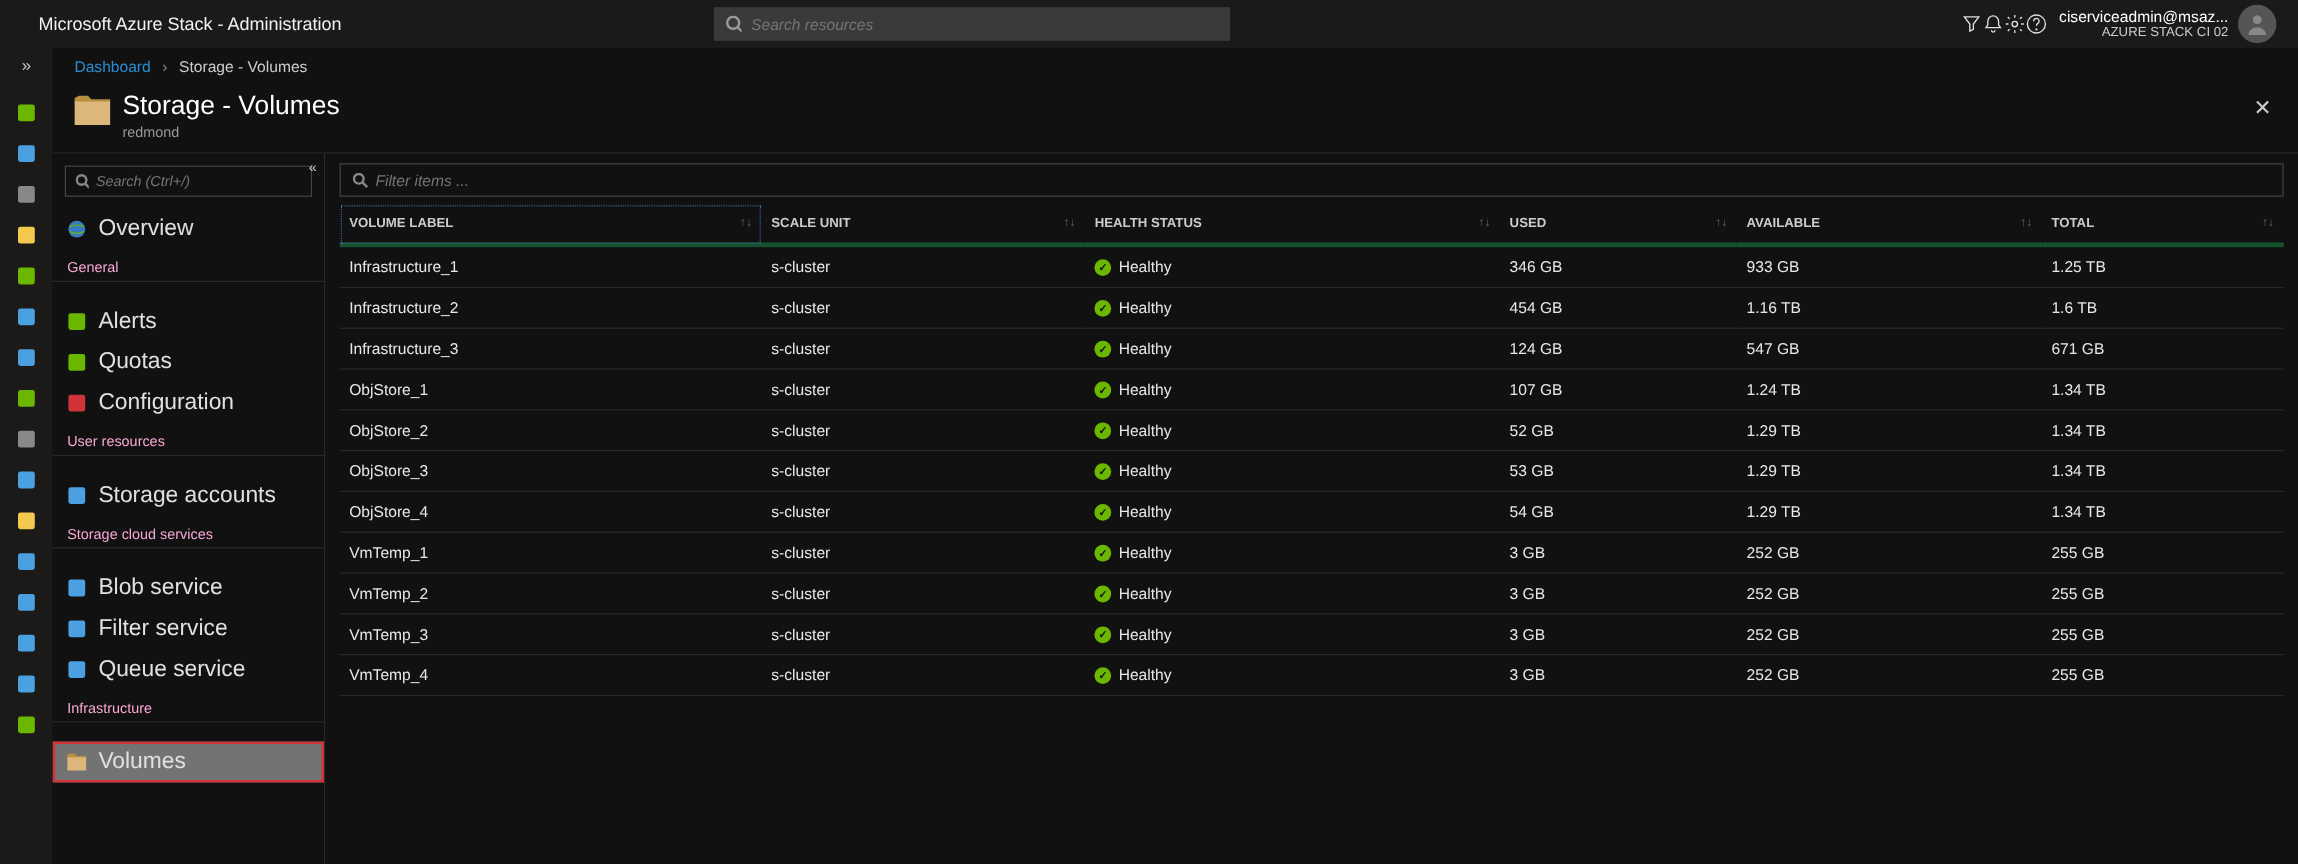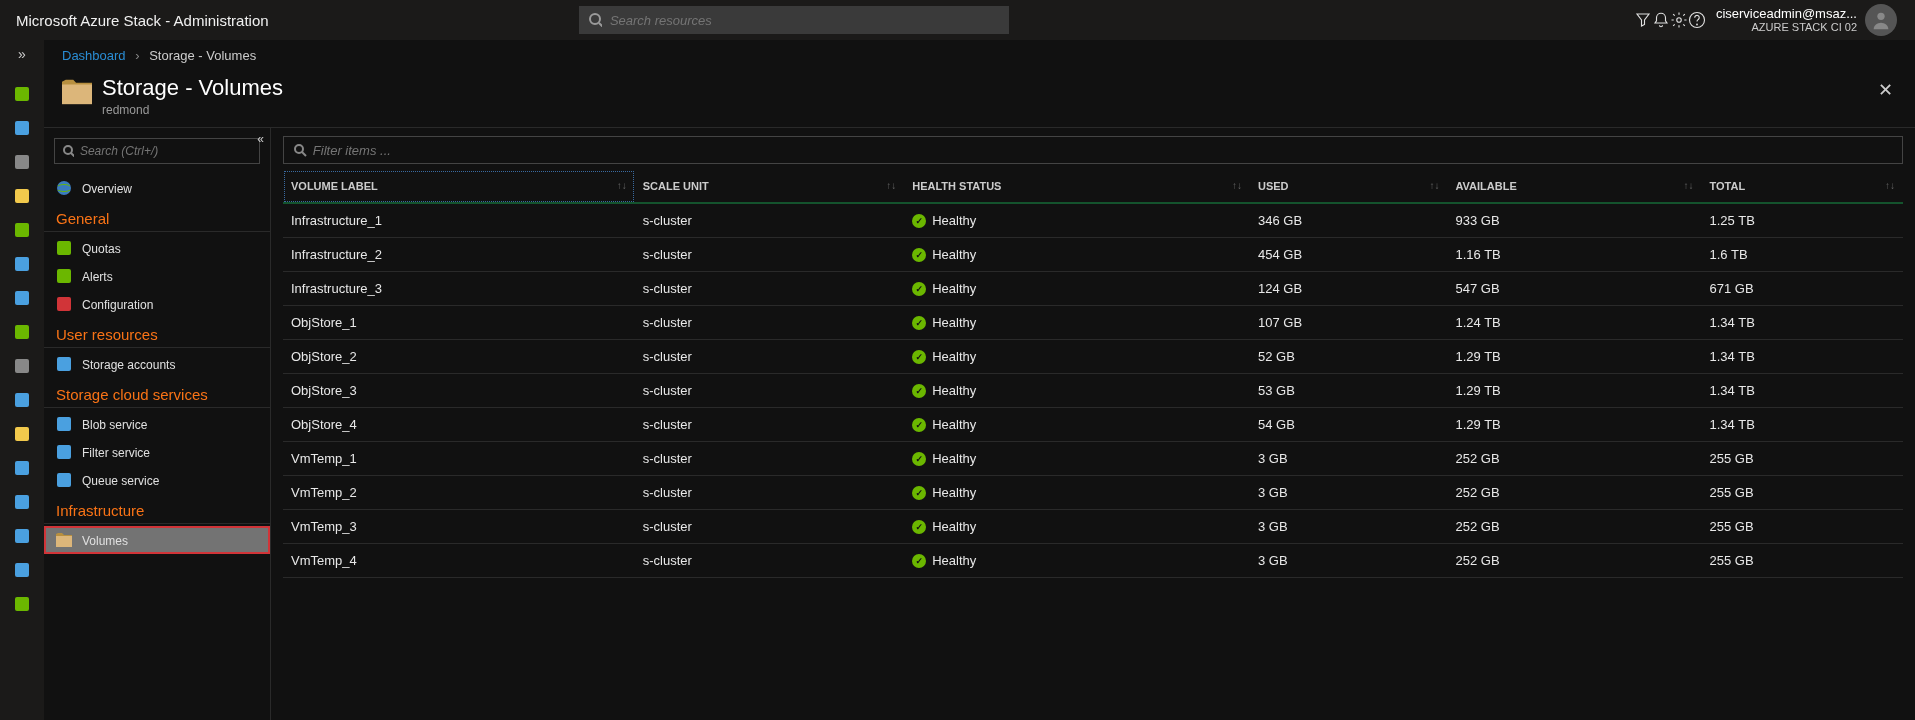--- a/index.html
+++ b/index.html
@@ -12,21 +12,21 @@
   height: 720px;
   overflow: hidden;
 }
 .topbar {
   height: 40px;
   background: #1b1a19;
   display: flex;
   align-items: center;
   padding: 0 8px;
 }
-.topbar-title { font-size: 15px; color: #f0f0f0; margin-left: 8px; font-weight: 400;}
+.topbar-title { font-size: 15px; color: #f0f0f0; margin-left: 24px; font-weight: 400;}
 .search-box {
   margin-left: 310px;
   width: 430px;
   height: 28px;
   background: #3a3a3a;
   display: flex;
   align-items: center;
   padding: 0 10px;
   color: #9a9a9a;
 }
@@ -77,22 +77,22 @@
 .sp-search {
   margin:2px 10px 10px;
   border:1px solid #444;
   height:26px;
   display:flex;
   align-items:center;
   padding:0 8px;
 }
 .sp-search svg { width:12px; height:12px; stroke:#888; fill:none; stroke-width:2; margin-right:6px;}
 .sp-search input { background:transparent; border:none; color:#ccc; font-style:italic; outline:none; width:100%; font-size:12px;}
-.sp-group { font-size:15px; color:#f97316; padding:8px 12px 4px; border-bottom:1px solid #2a2a2a; margin-bottom:2px;}
-.sp-item { display:flex; align-items:flex-end; padding:6px 12px; gap:10px; cursor:pointer; font-size:12px;}
+.sp-group { font-size:12px; color:#f9a8d4; padding:8px 12px 4px; border-bottom:1px solid #2a2a2a; margin-bottom:16px;}
+.sp-item { display:flex; align-items:center; padding:6px 12px; gap:10px; cursor:pointer; font-size:19px;}
 .sp-item.selected { background:#737373; outline:2px solid #d13438; outline-offset:-2px;}
 .sp-icon { width:16px; height:16px; flex-shrink:0;}
 
 .main-panel { flex:1; padding:8px 12px; overflow:auto;}
 .filter-box {
   border:1px solid #444;
   height:28px;
   display:flex;
   align-items:center;
   padding:0 10px;
@@ -101,21 +101,21 @@
 .filter-box svg { width:13px; height:13px; stroke:#888; fill:none; stroke-width:2; margin-right:6px;}
 .filter-box input { background:transparent; border:none; color:#ccc; font-style:italic; outline:none; width:100%; font-size:13px;}
 
 table { width:100%; border-collapse:collapse;}
 th {
   text-align:left;
   font-size:11px;
   font-weight:600;
   color:#ccc;
   padding:10px 8px;
-  border-bottom:2px solid #14532d;
+  border-bottom:4px solid #14532d;
   position:relative;
 }
 th .sort { position:absolute; right:8px; color:#666; font-size:10px;}
 th.first { outline:1px dotted #3a6aa0; outline-offset:-2px;}
 td {
   padding:9px 8px;
   border-bottom:1px solid #2a2a2a;
   font-size:13px;
   color:#e8e8e8;
 }
@@ -256,27 +256,27 @@
               <path d="M2 6c3-2 9-2 12 0M2 10c3 2 9 2 12 0" stroke="#6bb700" fill="none"></path>
             </svg>
           <span>Overview</span>
         </div>
         <div id="sidebar-groups">
             <div class="sp-group">General</div>
             <div class="sp-item">
               <svg class="sp-icon" viewBox="0 0 16 16">
                 <rect x="1" y="1" width="14" height="14" rx="2" fill="#6bb700"></rect>
               </svg>
+              <span>Alerts</span>
+            </div>
+            <div class="sp-item">
+              <svg class="sp-icon" viewBox="0 0 16 16">
+                <rect x="1" y="1" width="14" height="14" rx="2" fill="#6bb700"></rect>
+              </svg>
               <span>Quotas</span>
-            </div>
-            <div class="sp-item">
-              <svg class="sp-icon" viewBox="0 0 16 16">
-                <rect x="1" y="1" width="14" height="14" rx="2" fill="#6bb700"></rect>
-              </svg>
-              <span>Alerts</span>
             </div>
             <div class="sp-item">
               <svg class="sp-icon" viewBox="0 0 16 16">
                 <rect x="1" y="1" width="14" height="14" rx="2" fill="#d13438"></rect>
               </svg>
               <span>Configuration</span>
             </div>
             <div class="sp-group">User resources</div>
             <div class="sp-item">
               <svg class="sp-icon" viewBox="0 0 16 16">

